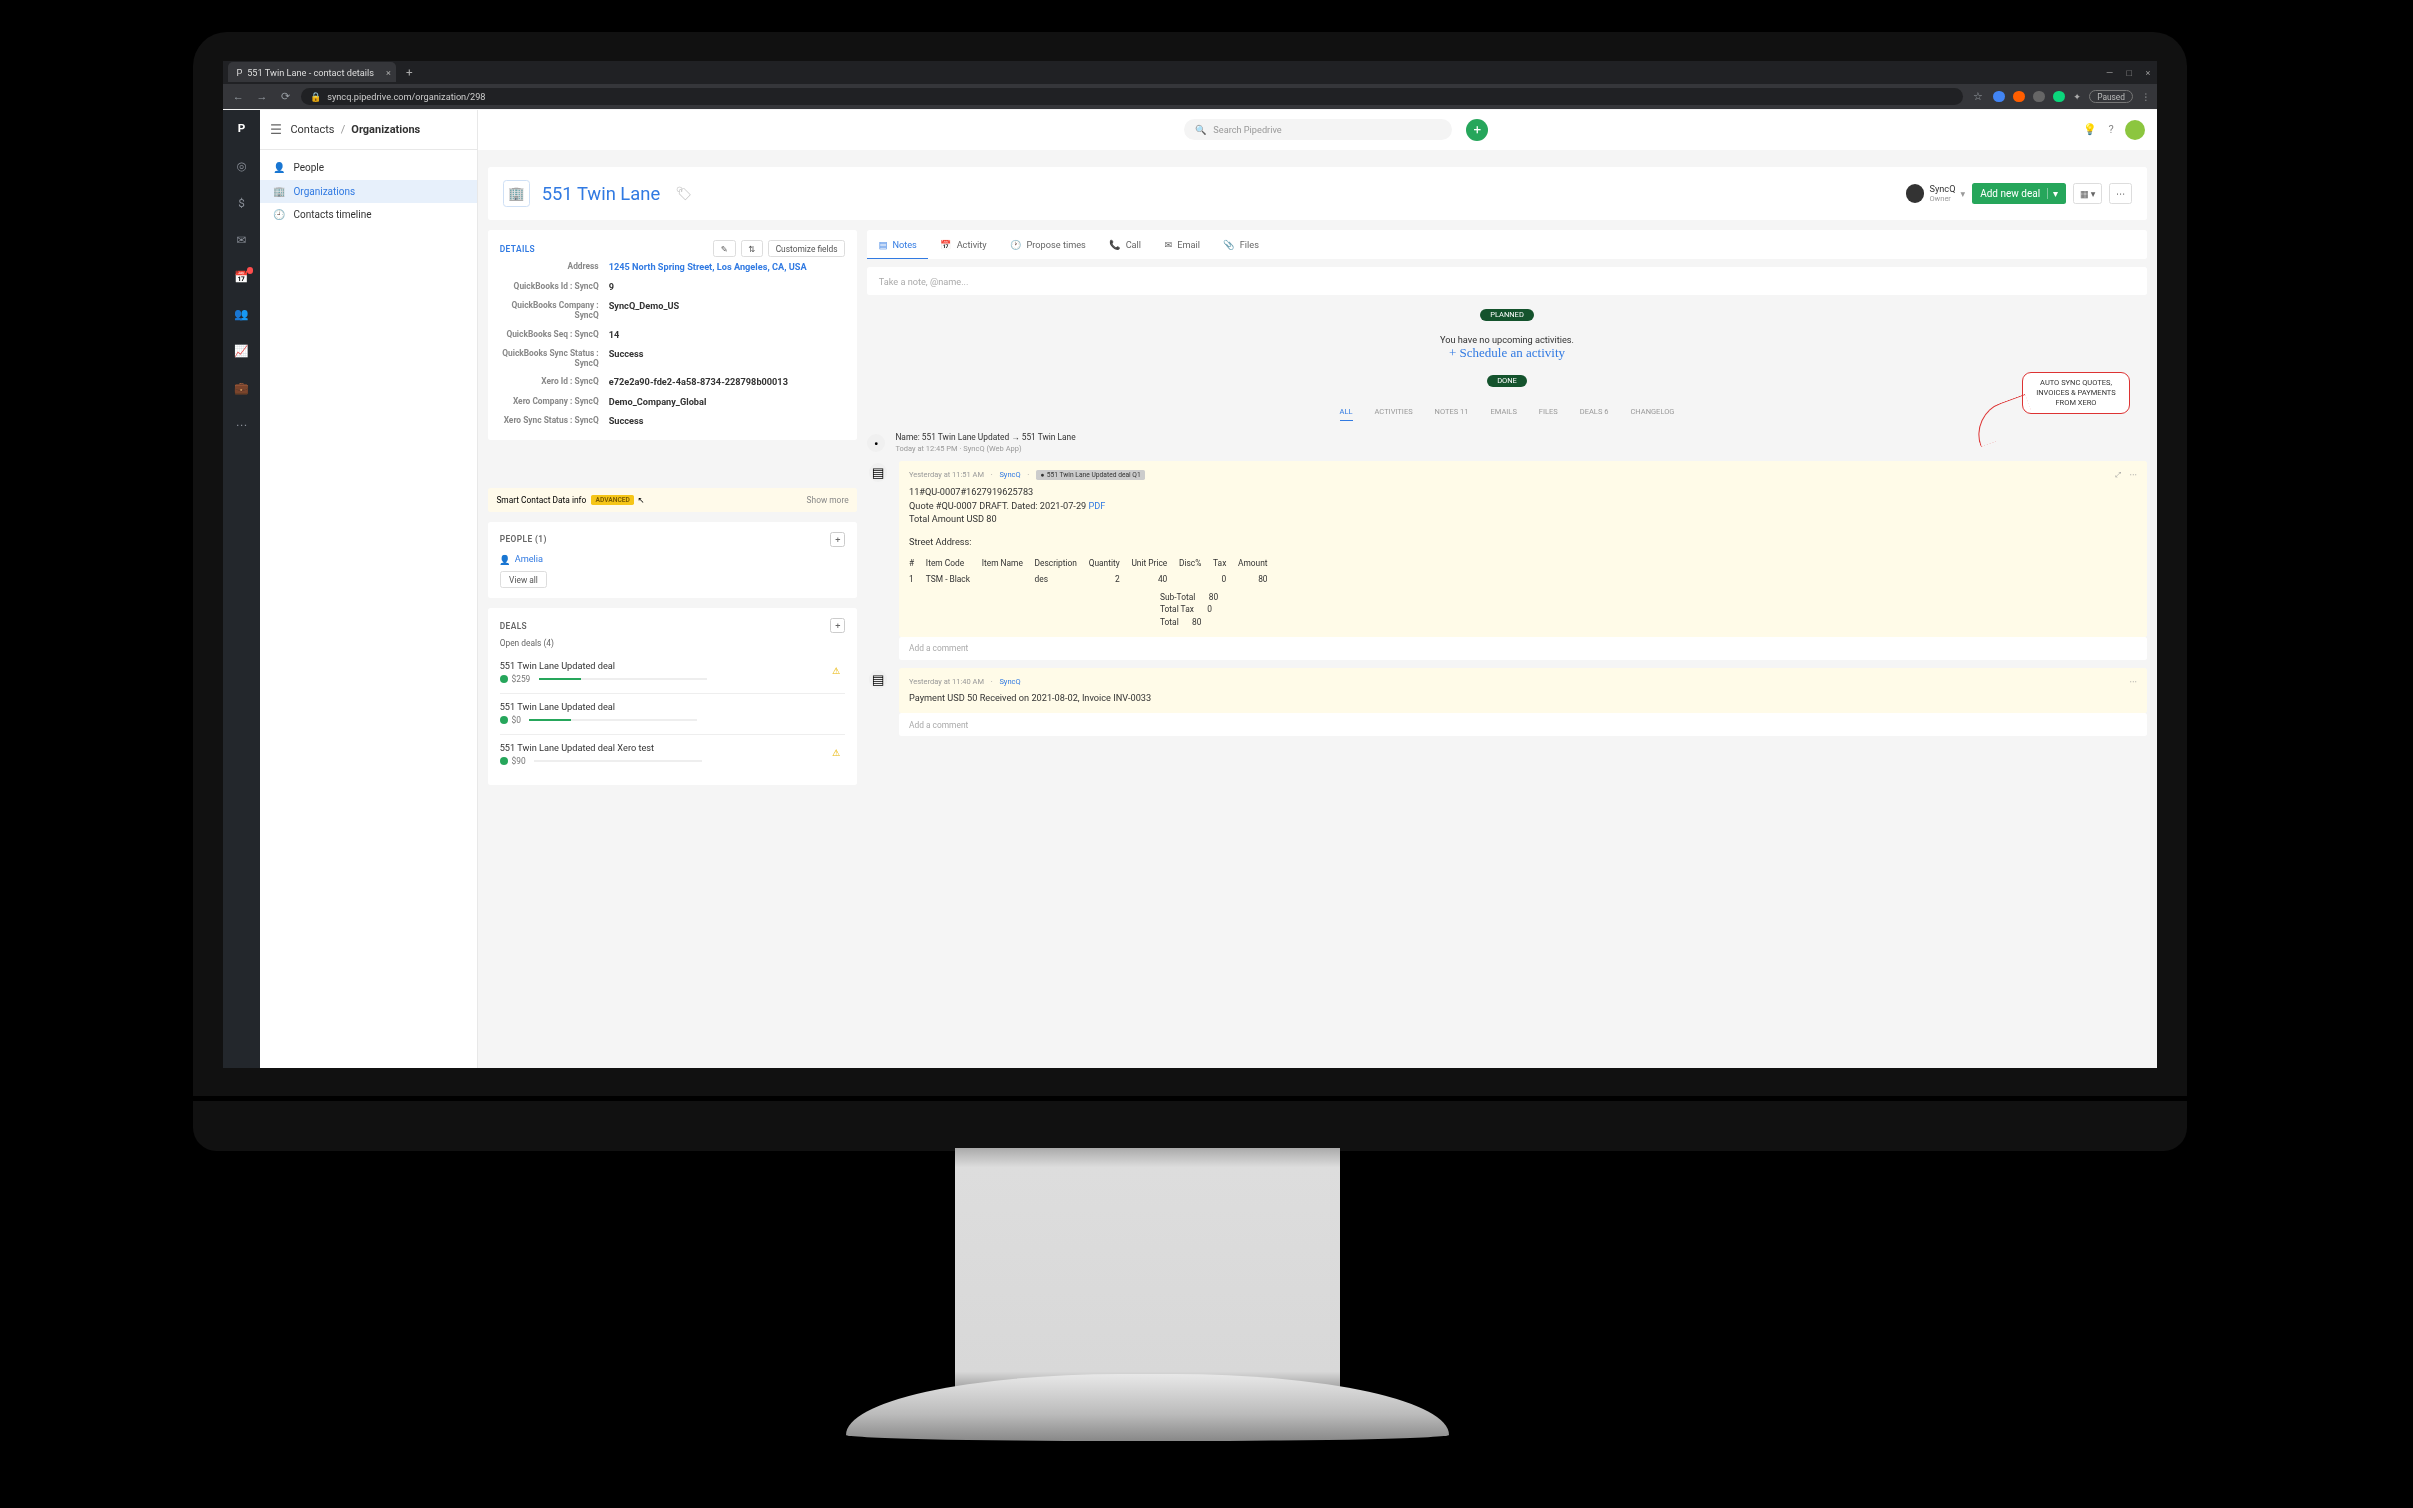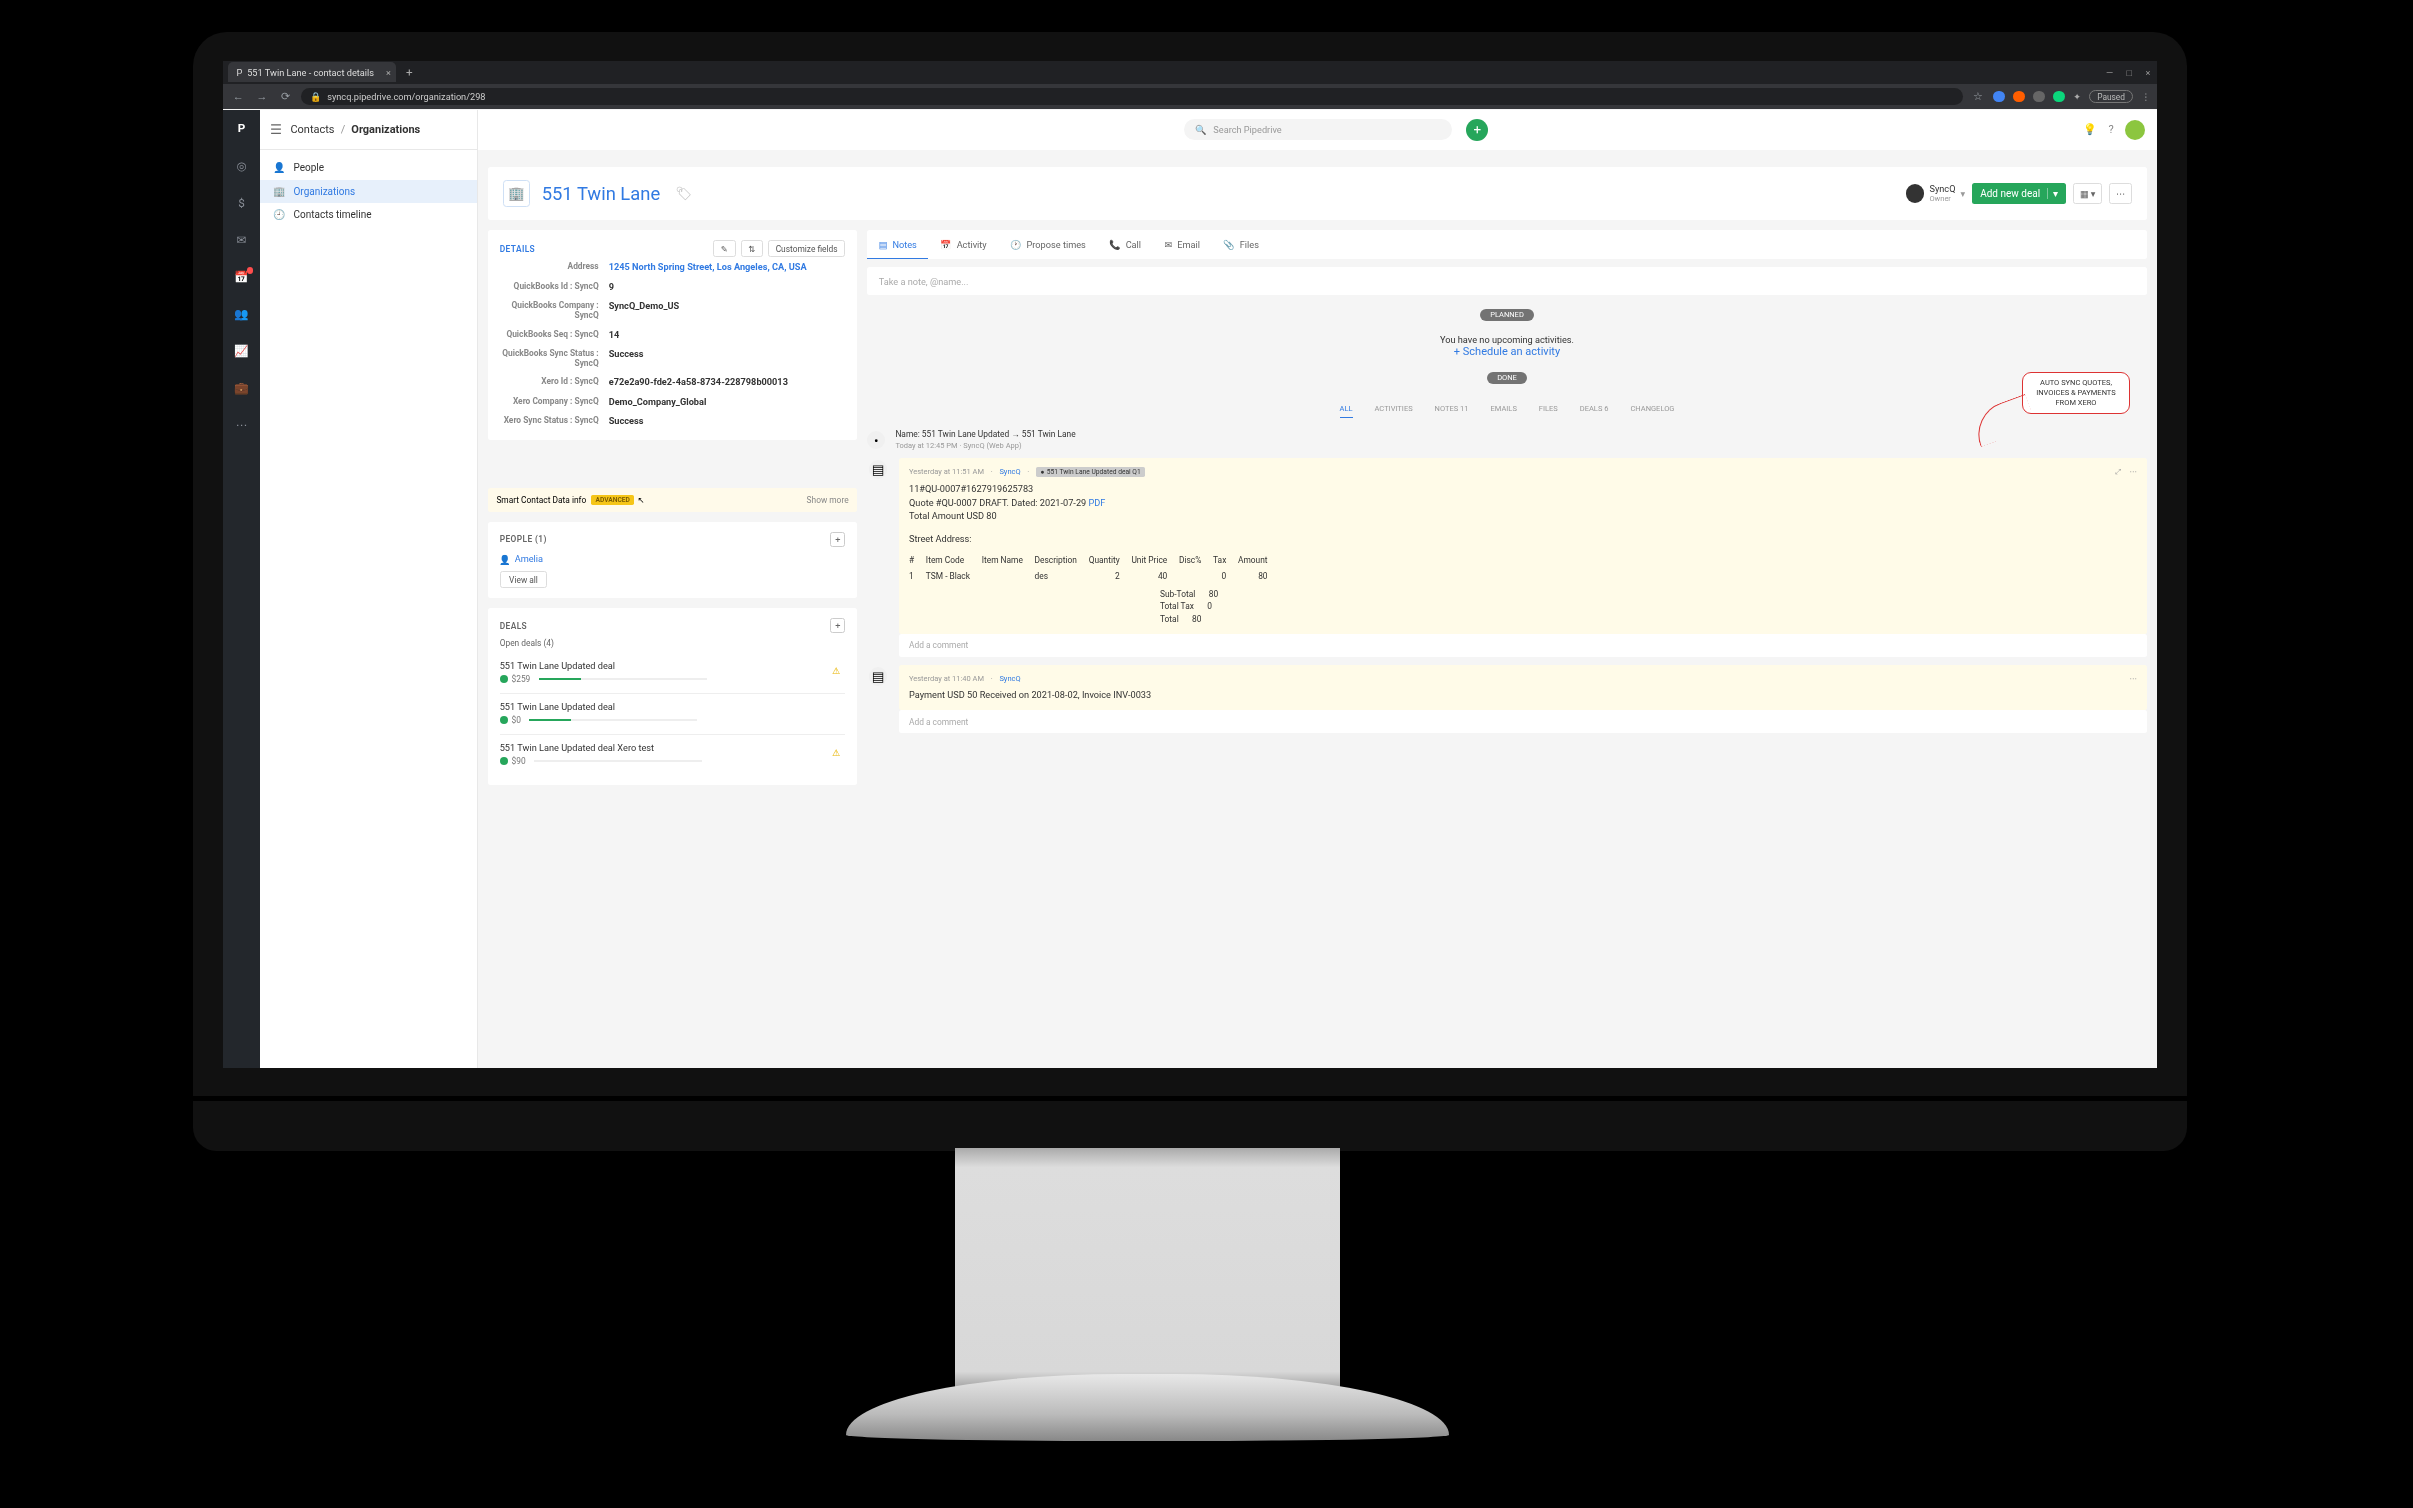--- a/index.html
+++ b/index.html
@@ -78,24 +78,24 @@
 .pill .dot{width:8.4px;height:8.4px;border-radius:50%;background:#26a65b;}
 .pill .amt{font-size:8.4px;color:#777;}
 .pill .bar{height:2.5px;width:168px;background:#eee;margin-left:5px;}
 .pill .bar.g{background:linear-gradient(90deg,#26a65b 25%,#eee 25%);}
 .warn{position:absolute;right:5px;top:11.7px;color:#e8b400;font-size:9.2px;}
 .tabs-row{background:#fff;border-radius:2.5px;display:flex;align-items:center;}
 .tab-itm{padding:8.4px 11.7px;display:flex;align-items:center;gap:5px;font-size:9.2px;color:#666;cursor:pointer;}
 .tab-itm.active{color:#317ae2;border-bottom:1.7px solid #317ae2;}
 .tab-ico{font-size:9.2px;}
 .note-input{background:#fff;border-radius:2.5px;padding:8.4px 11.7px;font-size:9.2px;color:#aaa;}
-.chip{background:#737373;color:#fff;font-size:7.5px;padding:1.7px 10px;border-radius:8.4px;display:inline-block;margin:5px auto;}
+.chip{background:#14532d;color:#fff;font-size:7.5px;padding:1.7px 10px;border-radius:8.4px;display:inline-block;margin:5px auto;}
 .center{text-align:center;}
 .noact{font-size:9.2px;color:#333;}
-.sched{color:#317ae2;font-size:11px;}
+.sched{color:#317ae2;font-size:13px;font-family:Liberation Serif, serif;}
 .filter-tabs{display:flex;gap:22px;justify-content:center;font-size:7.5px;color:#999;margin:6.7px 0 3.4px;}
 .filter-tabs .ft{cursor:pointer;}
 .filter-tabs .ft.active{color:#317ae2;border-bottom:1.7px solid #317ae2;padding-bottom:3.4px;}
 .callout{position:absolute;border:1.7px solid #d33;border-radius:9px;background:#fff;padding:5px 6.7px;font-size:7.5px;color:#333;text-align:center;line-height:1.3;width:108px;}
 .callout::after{content:'';position:absolute;left:-50px;bottom:-25px;width:59px;height:34px;border-top:1.7px solid #d33;border-left:1.7px solid #d33;border-radius:34px 0 0 0;transform:rotate(-20deg);}
 .tl-item{display:flex;gap:10px;}
 .tl-ico{width:18.4px;height:18.4px;border-radius:50%;background:#f0f0f0;flex-shrink:0;display:flex;align-items:center;justify-content:center;margin-top:1.7px;}
 .tl-body{flex:1;}
 .tl-meta{font-size:8.4px;color:#333;}
 .tl-sub{font-size:7.5px;color:#999;margin-top:1.7px;}

